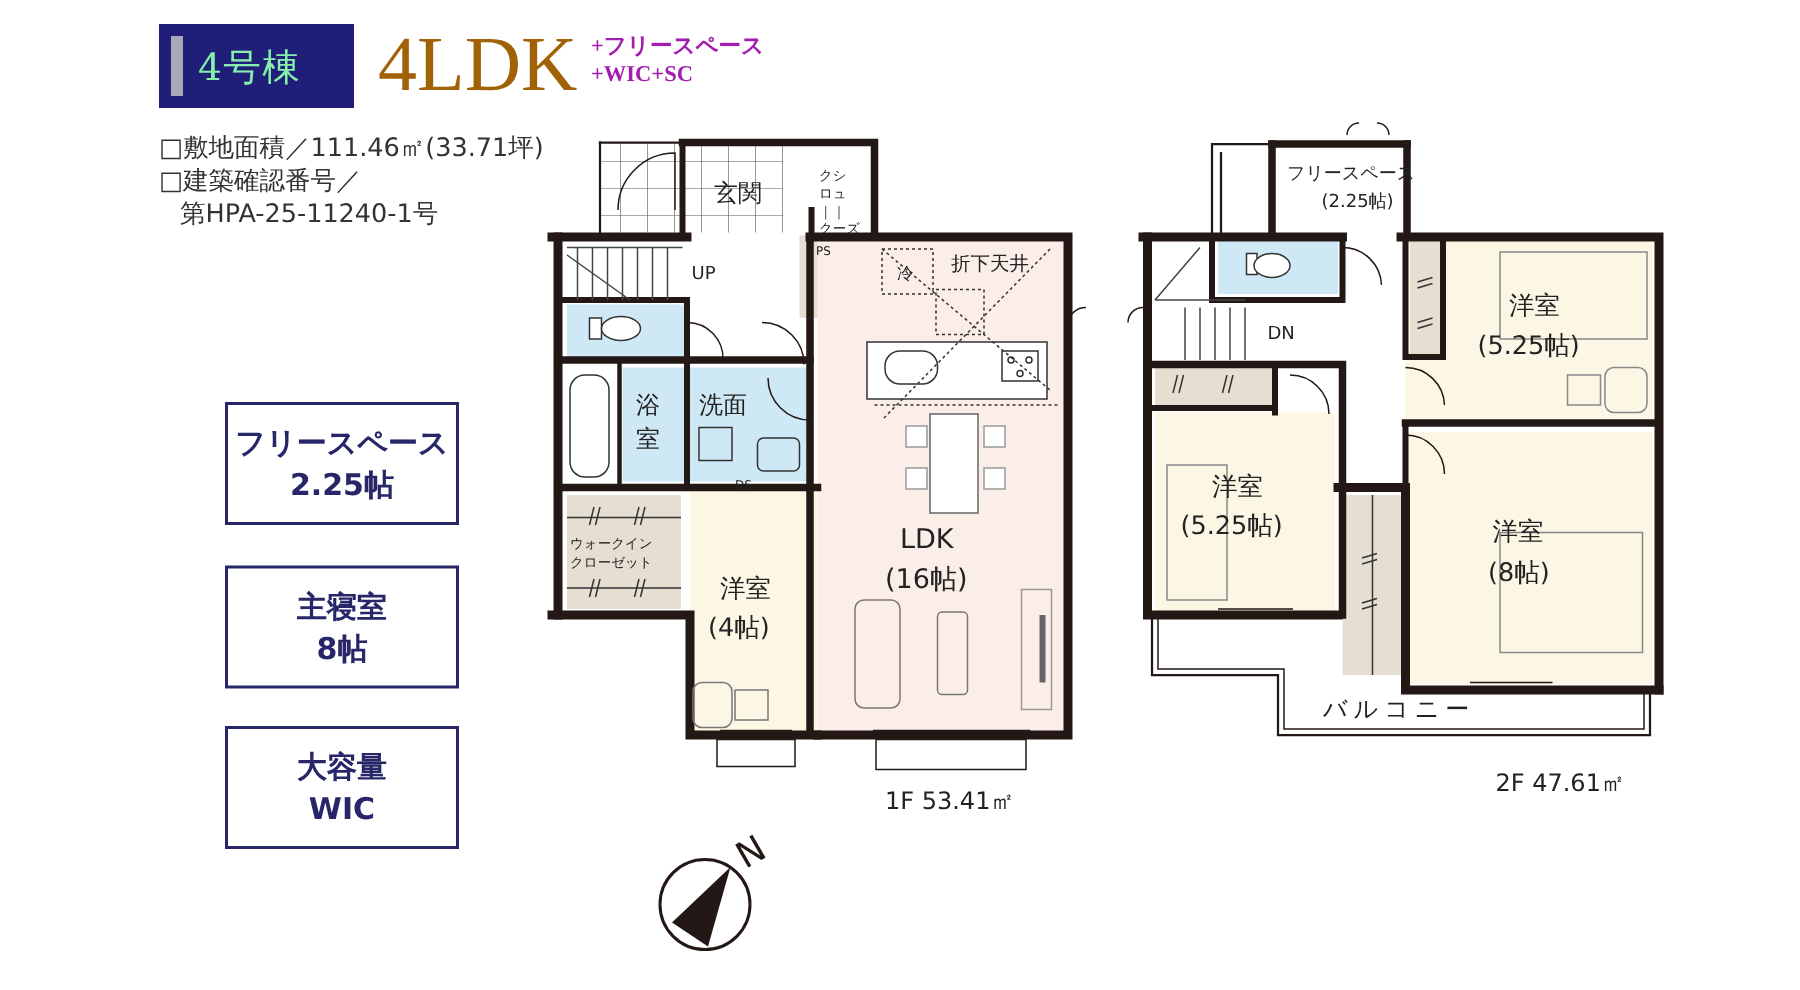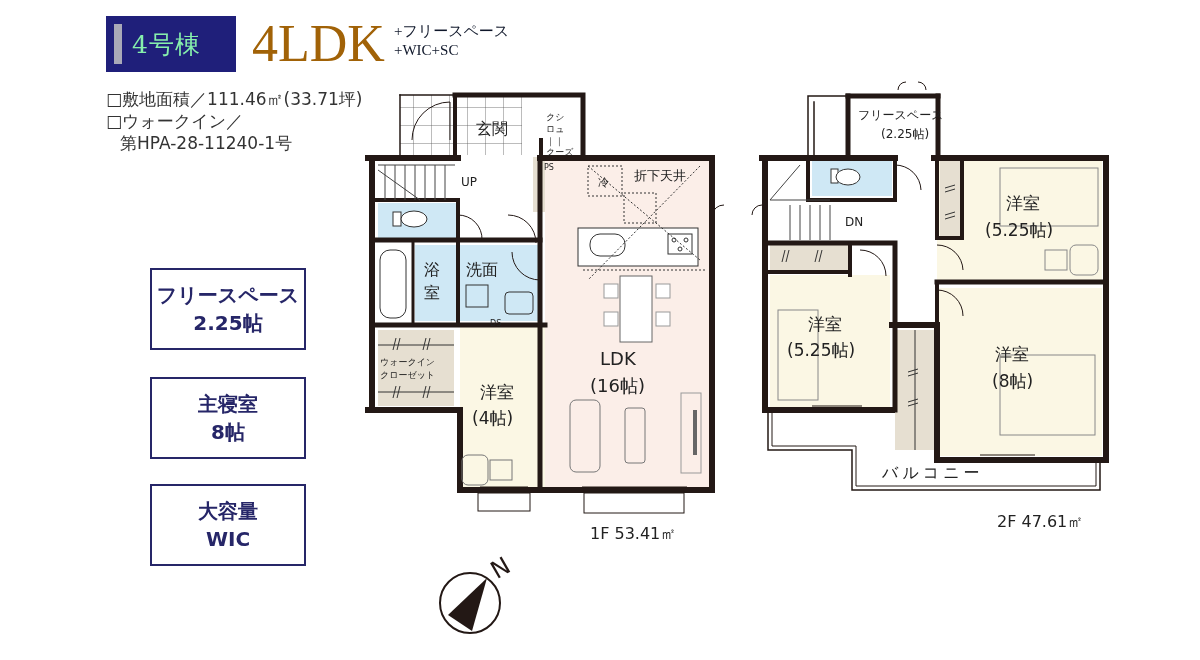--- a/index.html
+++ b/index.html
@@ -1,21 +1,21 @@
 <!DOCTYPE html>
 <html><head>
 <meta charset="utf-8">
 <style>
   html,body{margin:0;padding:0;background:#fff;}
   body{width:1200px;height:660px;position:relative;overflow:hidden;font-family:"DejaVu Sans","Liberation Sans",sans-serif;color:#222;}
   .header-badge{position:absolute;left:106px;top:16px;width:130px;height:56px;background:#1f1f7a;display:flex;align-items:center;}
   .header-badge .bar{width:8px;height:40px;background:#a9a9b8;margin-left:8px;}
   .header-badge .txt{color:#86efac;font-family:"DejaVu Serif","Liberation Serif",serif;font-size:25px;margin-left:10px;letter-spacing:1px;text-align:center;}
   .plan-type{position:absolute;left:252px;top:14px;font-family:"Liberation Serif","DejaVu Serif",serif;font-size:52px;color:#a16207;line-height:60px;}
-  .plan-extra{position:absolute;left:394px;top:22px;font-family:"Liberation Serif","DejaVu Serif",serif;font-size:15px;line-height:19px;color:#0f172a;}
+  .plan-extra{position:absolute;left:394px;top:22px;font-family:"Liberation Serif","DejaVu Serif",serif;font-size:15px;line-height:19px;color:#a21caf;font-weight:bold;}
   .specs{position:absolute;left:106px;top:88px;font-size:17px;line-height:22px;color:#333;}
   .specs .row{white-space:nowrap;}
   .feature{position:absolute;left:150px;width:156px;height:82px;border:2px solid #262668;box-sizing:border-box;display:flex;flex-direction:column;align-items:center;justify-content:center;color:#262668;font-weight:bold;font-size:20px;line-height:28px;}
   svg text{font-family:"DejaVu Sans","Liberation Sans",sans-serif;}
   .area-label{position:absolute;font-size:16px;color:#222;}
 </style>
 </head>
 <body>
 
 <div class="header-badge">
@@ -23,22 +23,22 @@
   <span class="txt">4号棟</span>
 </div>
 <div class="plan-type">4LDK</div>
 <div class="plan-extra">
   <div>+フリースペース</div>
   <div>+WIC+SC</div>
 </div>
 
 <div class="specs">
   <div class="row"><span>□敷地面積</span><span>／111.46㎡(33.71坪)</span></div>
-  <div class="row"><span>□ウォークイン</span><span>／</span></div>
-  <div class="row" style="padding-left:14px"><span>第HPA-28-11240-1号</span></div>
+  <div class="row"><span>□建築確認番号</span><span>／</span></div>
+  <div class="row" style="padding-left:14px"><span>第HPA-25-11240-1号</span></div>
 </div>
 
 <div class="feature" style="top:268px">
   <div>フリースペース</div>
   <div>2.25帖</div>
 </div>
 <div class="feature" style="top:377px">
   <div>主寝室</div>
   <div>8帖</div>
 </div>

